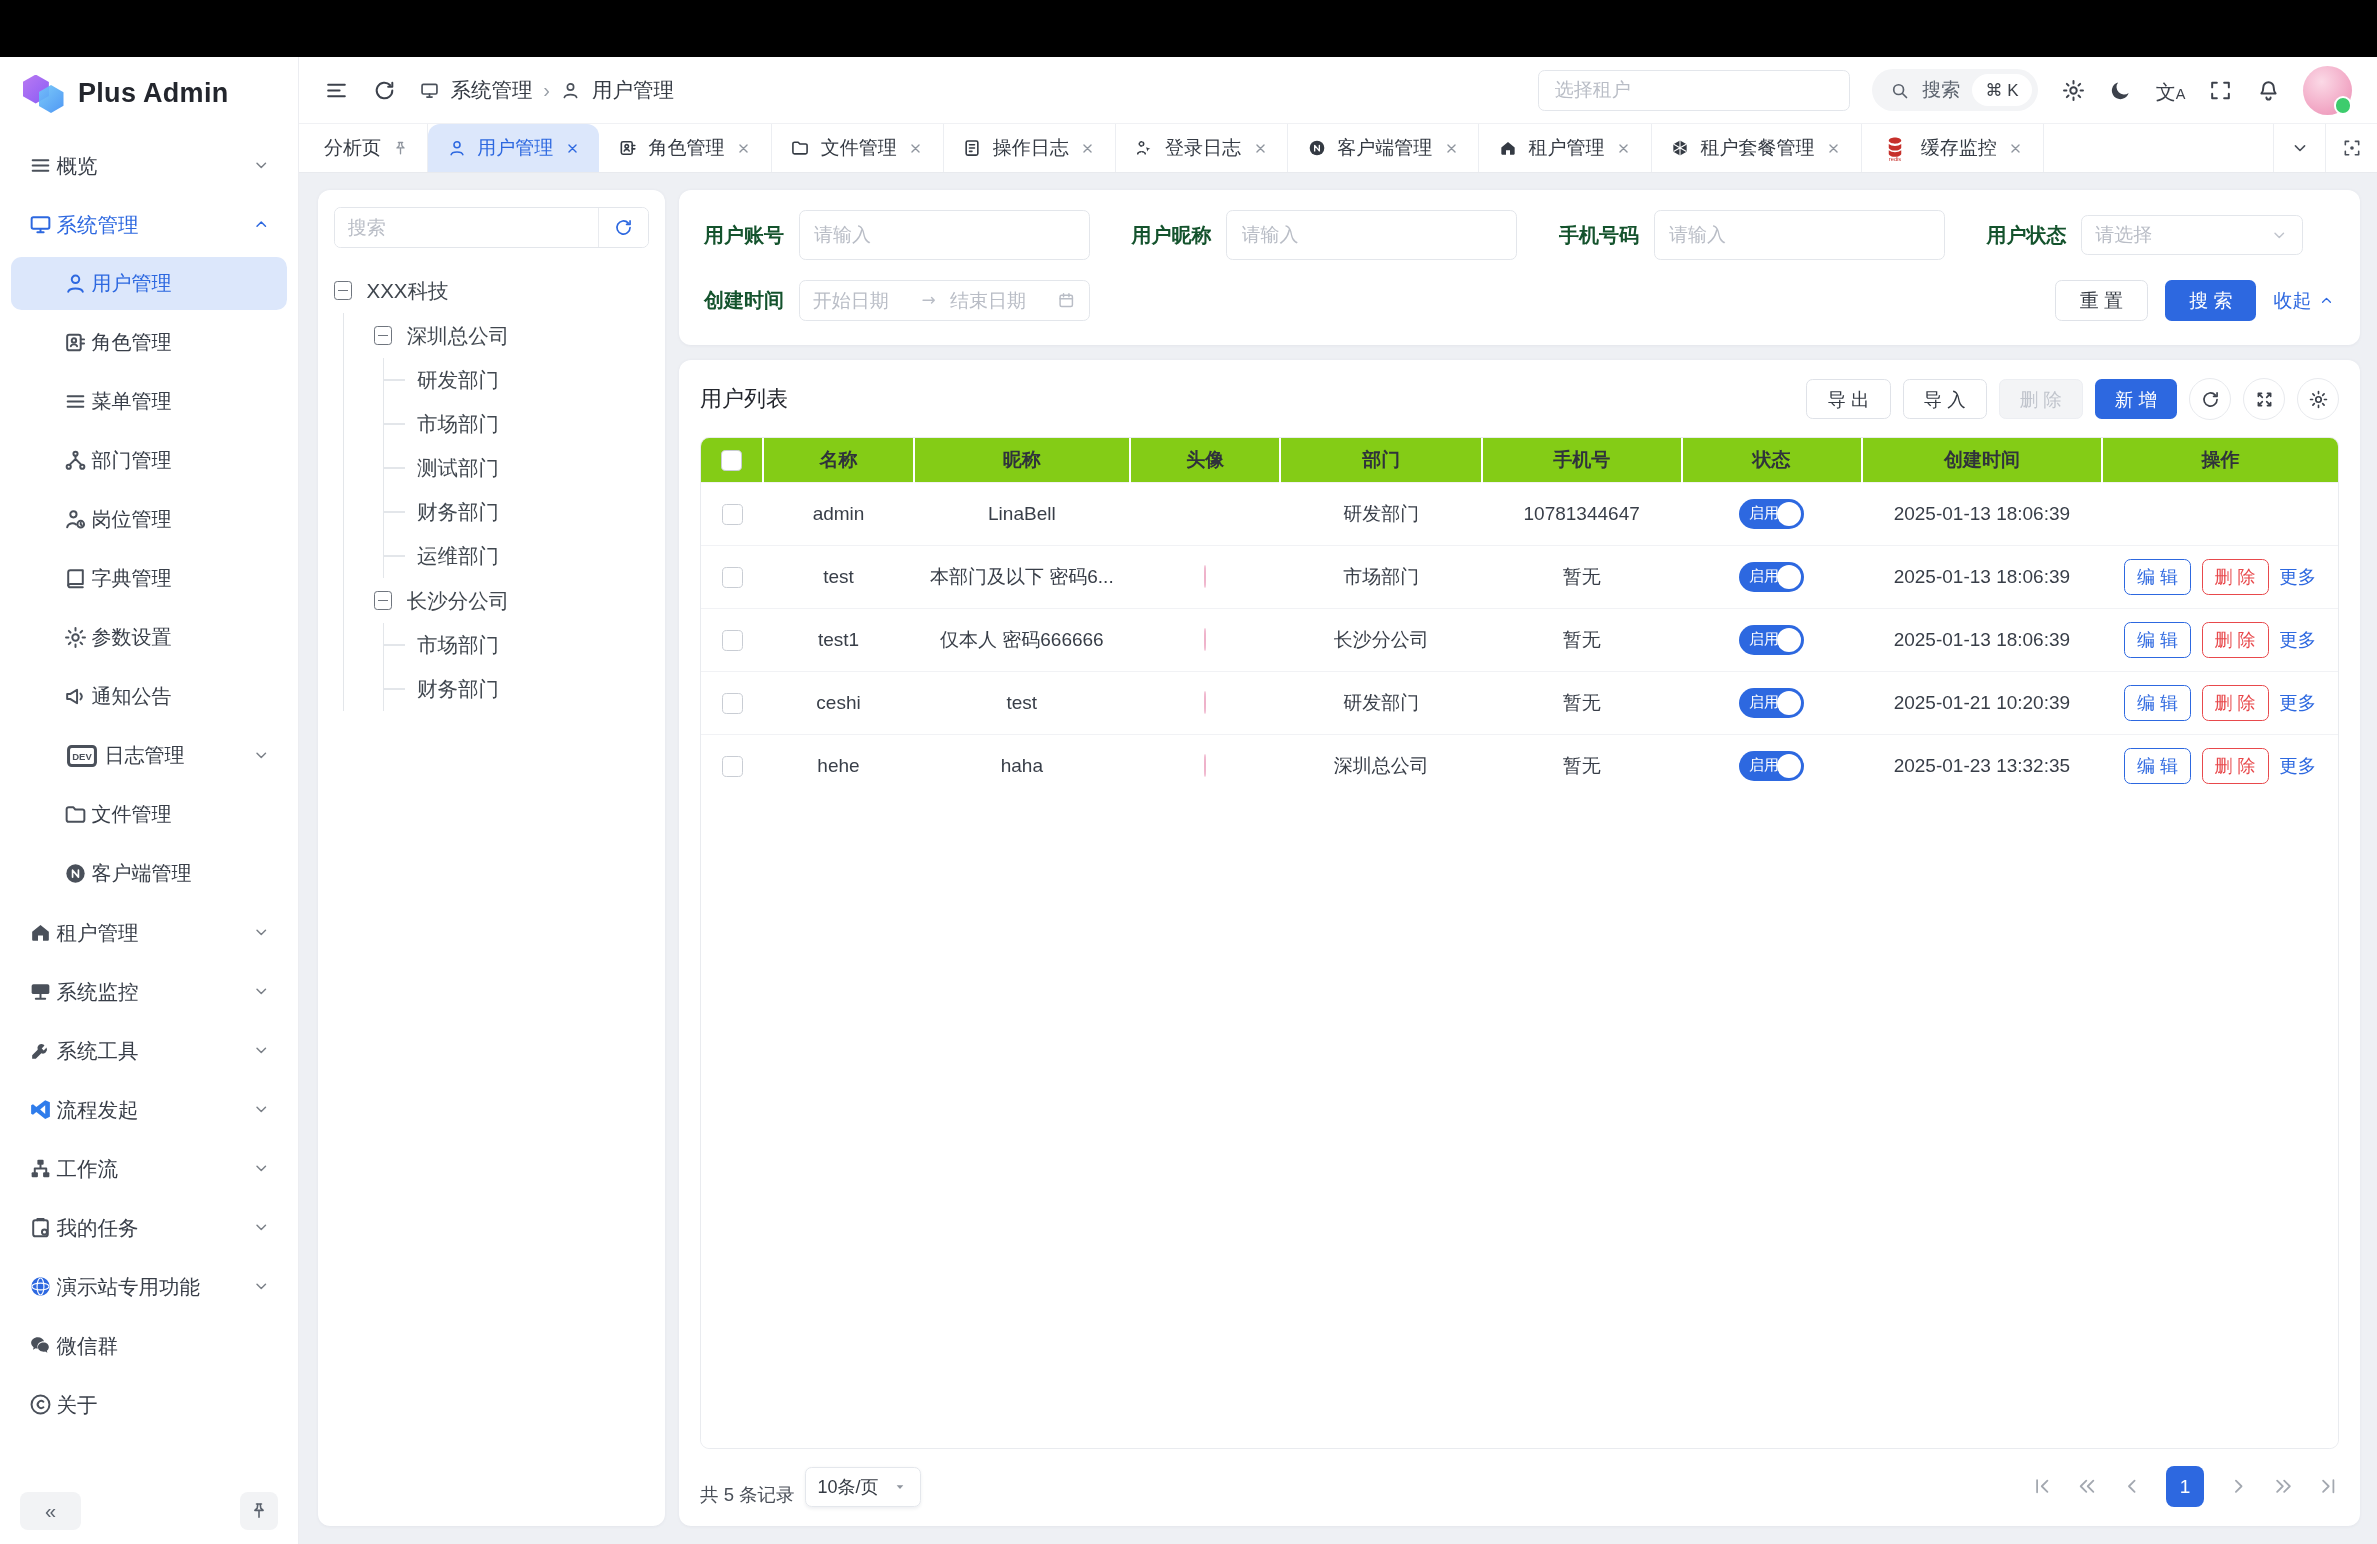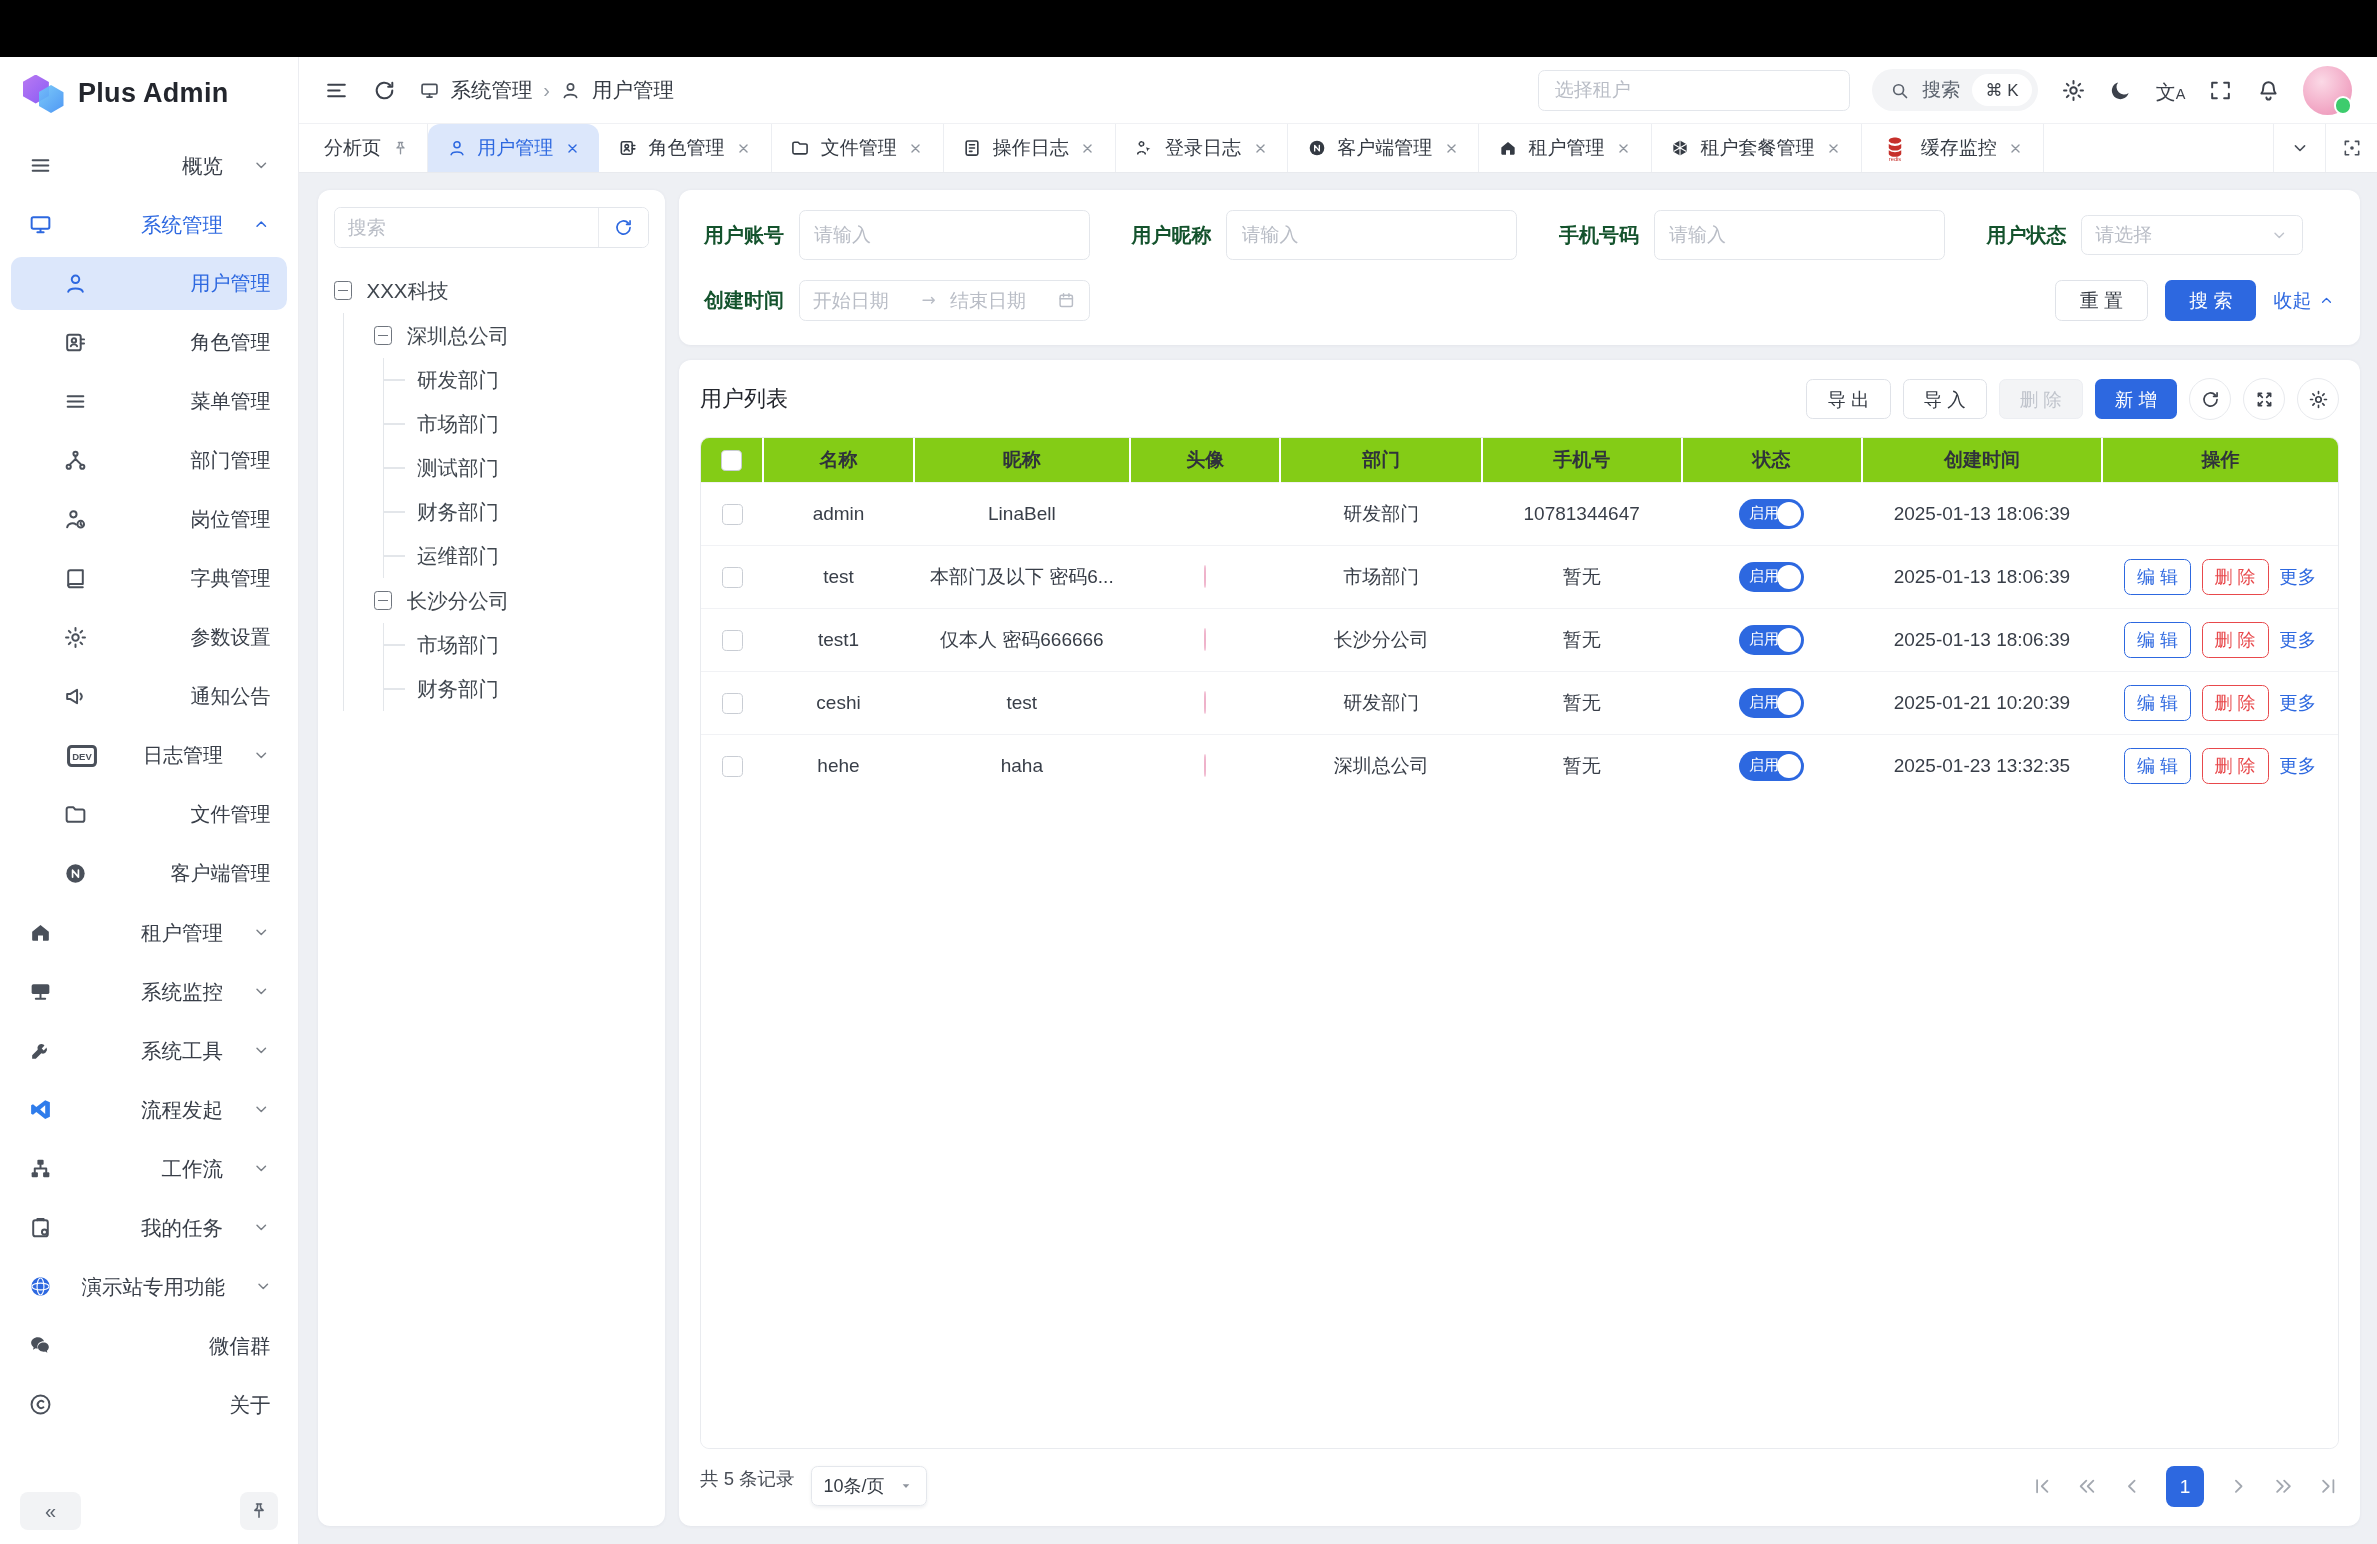--- a/index.html
+++ b/index.html
@@ -11,22 +11,22 @@
 
   
   .sidebar { width:299px; background:#fff; border-right:1.3px solid #ecedf1; display:flex; flex-direction:column; flex:none; }
   .logo-row { height:73px; display:flex; align-items:center; gap:14.5px; padding:0 22.5px; flex:none; }
   .logo { position:relative; width:41px; height:38px; }
   .logo i { position:absolute; display:block; clip-path:polygon(50% 0,100% 26%,100% 74%,50% 100%,0 74%,0 26%); }
   .logo .p1 { left:0; top:0; width:26.4px; height:29px; background:linear-gradient(135deg,#b9 79f2,#8a5cf5); background:linear-gradient(135deg,#b979f2,#8a5cf5); }
   .logo .p2 { left:16px; top:10.6px; width:25px; height:28px; background:linear-gradient(135deg,#72c6f9,#3f8ef3); opacity:.92; }
   .brand { font-size:27px; font-weight:700; color:#23262d; letter-spacing:0.3px; }
   .menu { flex:1; padding:9.2px 10.6px 0; overflow:hidden; }
-  .menu-item { height:53px; margin-bottom:6px; display:flex; align-items:center; gap:29px; padding:0 17px;
-    border-radius:10.6px; font-size:20.5px; color:#383e48; cursor:pointer;text-align:right; }
+  .menu-item { height:53px; margin-bottom:6px; display:flex; align-items:center; gap:4px; padding:0 17px;
+    border-radius:10.6px; font-size:20.5px; color:#383e48; cursor:pointer; }
   .menu-item .mi-icon { font-size:25px; color:#4a505a; flex:none; }
   .menu-item .mi-label { flex:1; white-space:nowrap; }
   .menu-item .mi-chev { font-size:18.5px; color:#7b8088; }
   .menu-item.sub { padding-left:52px; font-size:20px; }
   .menu-item.open, .menu-item.open .mi-icon, .menu-item.open .mi-chev { color:#2d68e0; }
   .menu-item.active { background:#dce7fb; color:#2d68e0; }
   .menu-item.active .mi-icon { color:#2d68e0; }
   .sidebar-bottom { height:66px; flex:none; display:flex; align-items:center; justify-content:space-between; padding:0 20px; }
   .sb-btn { width:61px; height:38px; background:#f2f3f5; border:none; border-radius:8px; display:grid; place-items:center;
     font-size:20px; color:#5a616c; cursor:pointer; }
@@ -135,21 +135,21 @@
   .toggle { width:65px; height:30px; background:#2d68e0; border-radius:660px; position:relative; display:inline-flex;
     align-items:center; cursor:pointer; vertical-align:middle; }
   .toggle .tg-label { color:#fff; font-size:15px; margin-left:10px; }
   .toggle .tg-knob { position:absolute; right:3.3px; top:3.3px; width:24px; height:24px; border-radius:50%; background:#fff; }
   .ops { display:flex; align-items:center; justify-content:center; gap:10.6px; }
   .mini { height:36px; padding:0 12px; border-radius:6.6px; background:#fff; font-size:18px; cursor:pointer; white-space:nowrap; }
   .mini.edit { border:1.3px solid #2d68e0; color:#2d68e0; }
   .mini.del { border:1.3px solid #e8494c; color:#e8494c; }
   .more { color:#2d68e0; font-size:18.5px; cursor:pointer; background:none; border:none; white-space:nowrap; }
   .filler { flex:1; background:#fff; }
-  .table-foot { flex:none; display:flex; align-items:flex-start; gap:16px; margin-top:17px; }
+  .table-foot { flex:none; display:flex; align-items:flex-end; gap:10px; margin-top:17px; }
   .total { font-size:18.5px; color:#4a4f58; }
   .psize { width:116px; height:40px; border:1.3px solid #e4e7ec; border-radius:6.6px; box-shadow:0 1.3px 3.3px rgba(30,40,70,.07);
     display:flex; align-items:center; justify-content:space-between; padding:0 12px; font-size:18px; color:#343a43; cursor:pointer; }
   .psize .caret { font-size:16px; color:#8f959e; }
   .pager { margin-left:auto; display:flex; align-items:center; gap:22.5px; color:#a3a8b0; font-size:22.5px; }
   .pg { cursor:pointer; display:grid; place-items:center; }
   .pg-cur { width:38px; height:41px; background:#2d68e0; color:#fff; border-radius:8px; font-size:19px;
     display:grid; place-items:center; cursor:pointer; }
   .tricon { font-size:20px; line-height:1; } .tricon i { font-style:normal; font-size:14.5px; }
 </style>

